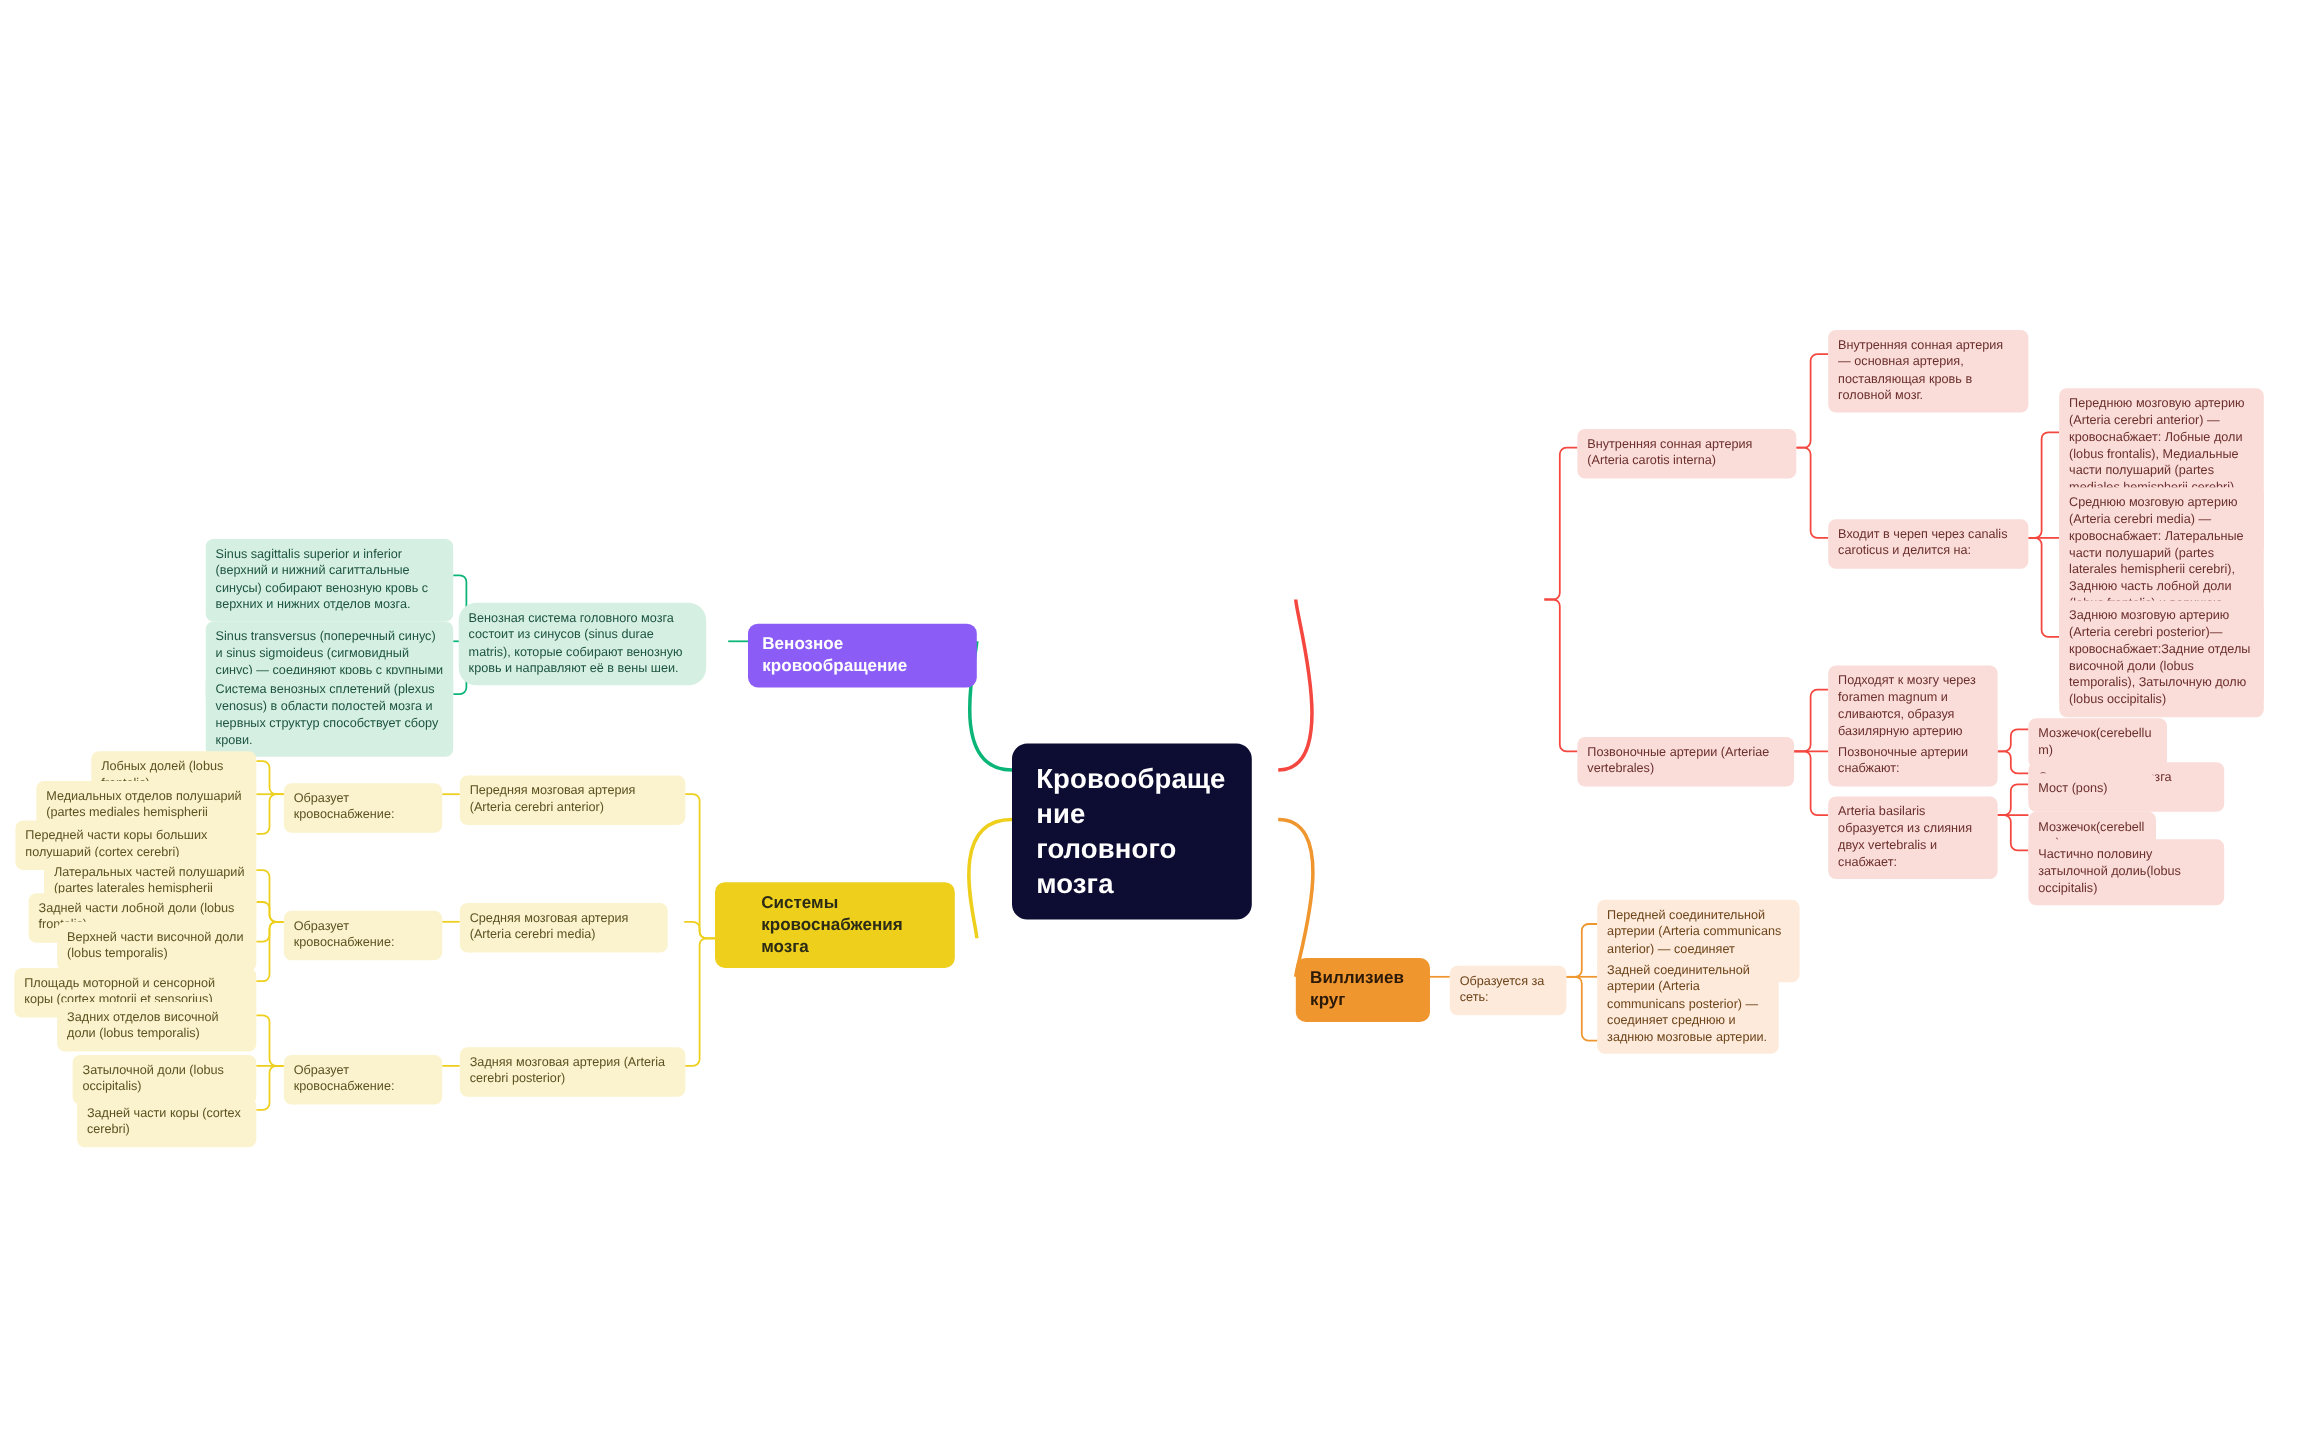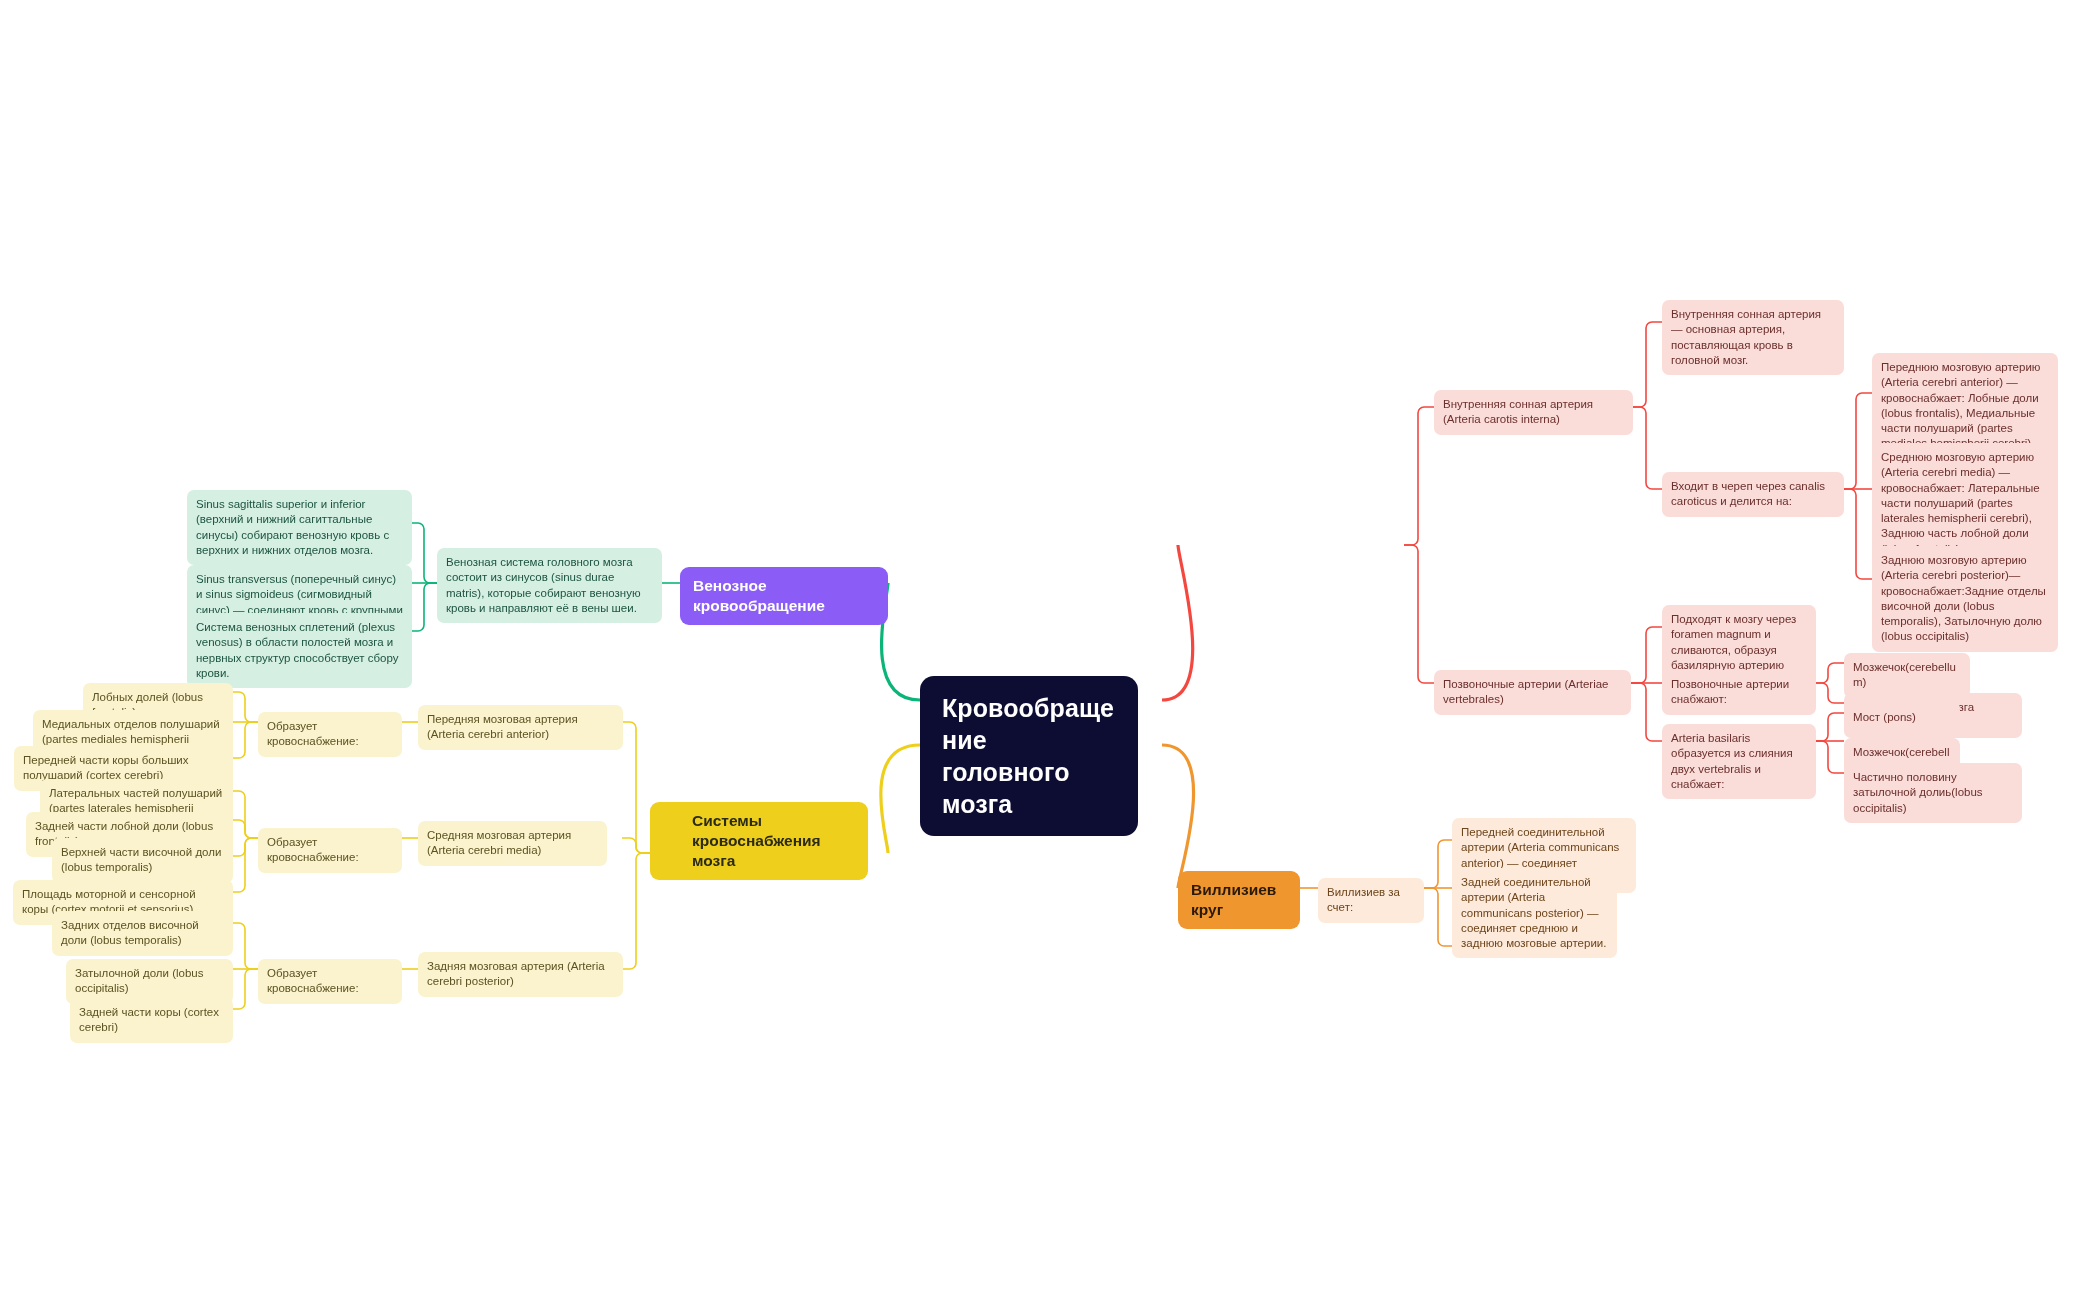--- a/index.html
+++ b/index.html
@@ -177,21 +177,21 @@
   <div class="node mid red" style="left:1662px; top:724px; width:154px;">Arteria basilaris образуется из слияния двух vertebralis и снабжает:</div>
 
   <div class="node leaf red" style="left:1844px; top:703px; width:116px;">Мост (pons)</div>
 
   <div class="node leaf red" style="left:1844px; top:738px; width:116px;">Мозжечок(cerebellum)</div>
 
   <div class="node leaf red" style="left:1844px; top:763px; width:178px;">Частично половину затылочной долиь(lobus occipitalis)</div>
 
   <div class="node branch green" style="left:680px; top:567px; width:208px;">Венозное кровообращение</div>
 
-  <div class="node mid green" style="left:437px; top:548px; width:225px;">Венозная система головного мозга состоит из синусов (sinus durae matris), которые собирают венозную кровь и направляют её в вены шеи.</div>
+  <div class="node mid green" style="left:417px; top:548px; width:225px;border-radius:16px;">Венозная система головного мозга состоит из синусов (sinus durae matris), которые собирают венозную кровь и направляют её в вены шеи.</div>
 
   <div class="node leaf green" style="left:187px; top:490px; width:225px;">Sinus sagittalis superior и inferior (верхний и нижний сагиттальные синусы) собирают венозную кровь с верхних и нижних отделов мозга.</div>
 
   <div class="node leaf green" style="left:187px; top:565px; width:225px;">Sinus transversus (поперечный синус) и sinus sigmoideus (сигмовидный синус) — соединяют кровь с крупными венами шеи.</div>
 
   <div class="node leaf green" style="left:187px; top:613px; width:225px;">Система венозных сплетений (plexus venosus) в области полостей мозга и нервных структур способствует сбору крови.</div>
 
   <div class="node branch yellow" style="left:650px; top:802px; width:218px;padding-left:42px;">Системы кровоснабжения мозга</div>
 
   <div class="node mid yellow" style="left:418px; top:705px; width:205px;">Передняя мозговая артерия (Arteria cerebri anterior)</div>
@@ -221,20 +221,20 @@
   <div class="node mid yellow connector-label" style="left:258px; top:959px; width:144px;">Образует кровоснабжение:</div>
 
   <div class="node leaf yellow" style="left:52px; top:911px; width:181px;">Задних отделов височной доли (lobus temporalis)</div>
 
   <div class="node leaf yellow" style="left:66px; top:959px; width:167px;">Затылочной доли (lobus occipitalis)</div>
 
   <div class="node leaf yellow" style="left:70px; top:998px; width:163px;">Задней части коры (cortex cerebri)</div>
 
   <div class="node branch orange" style="left:1178px; top:871px; width:122px;">Виллизиев круг</div>
 
-  <div class="node mid orange connector-label" style="left:1318px; top:878px; width:106px;">Виллизиев за счет:</div>
+  <div class="node mid orange connector-label" style="left:1318px; top:878px; width:106px;">Образуется за сеть:</div>
 
   <div class="node leaf orange" style="left:1452px; top:818px; width:184px;">Передней соединительной артерии (Arteria communicans anterior) — соединяет передние мозговые артерии.</div>
 
   <div class="node leaf orange" style="left:1452px; top:868px; width:165px;">Задней соединительной артерии (Arteria communicans posterior) — соединяет среднюю и заднюю мозговые артерии.</div>
 
 
 </div>
 
 </body></html>

